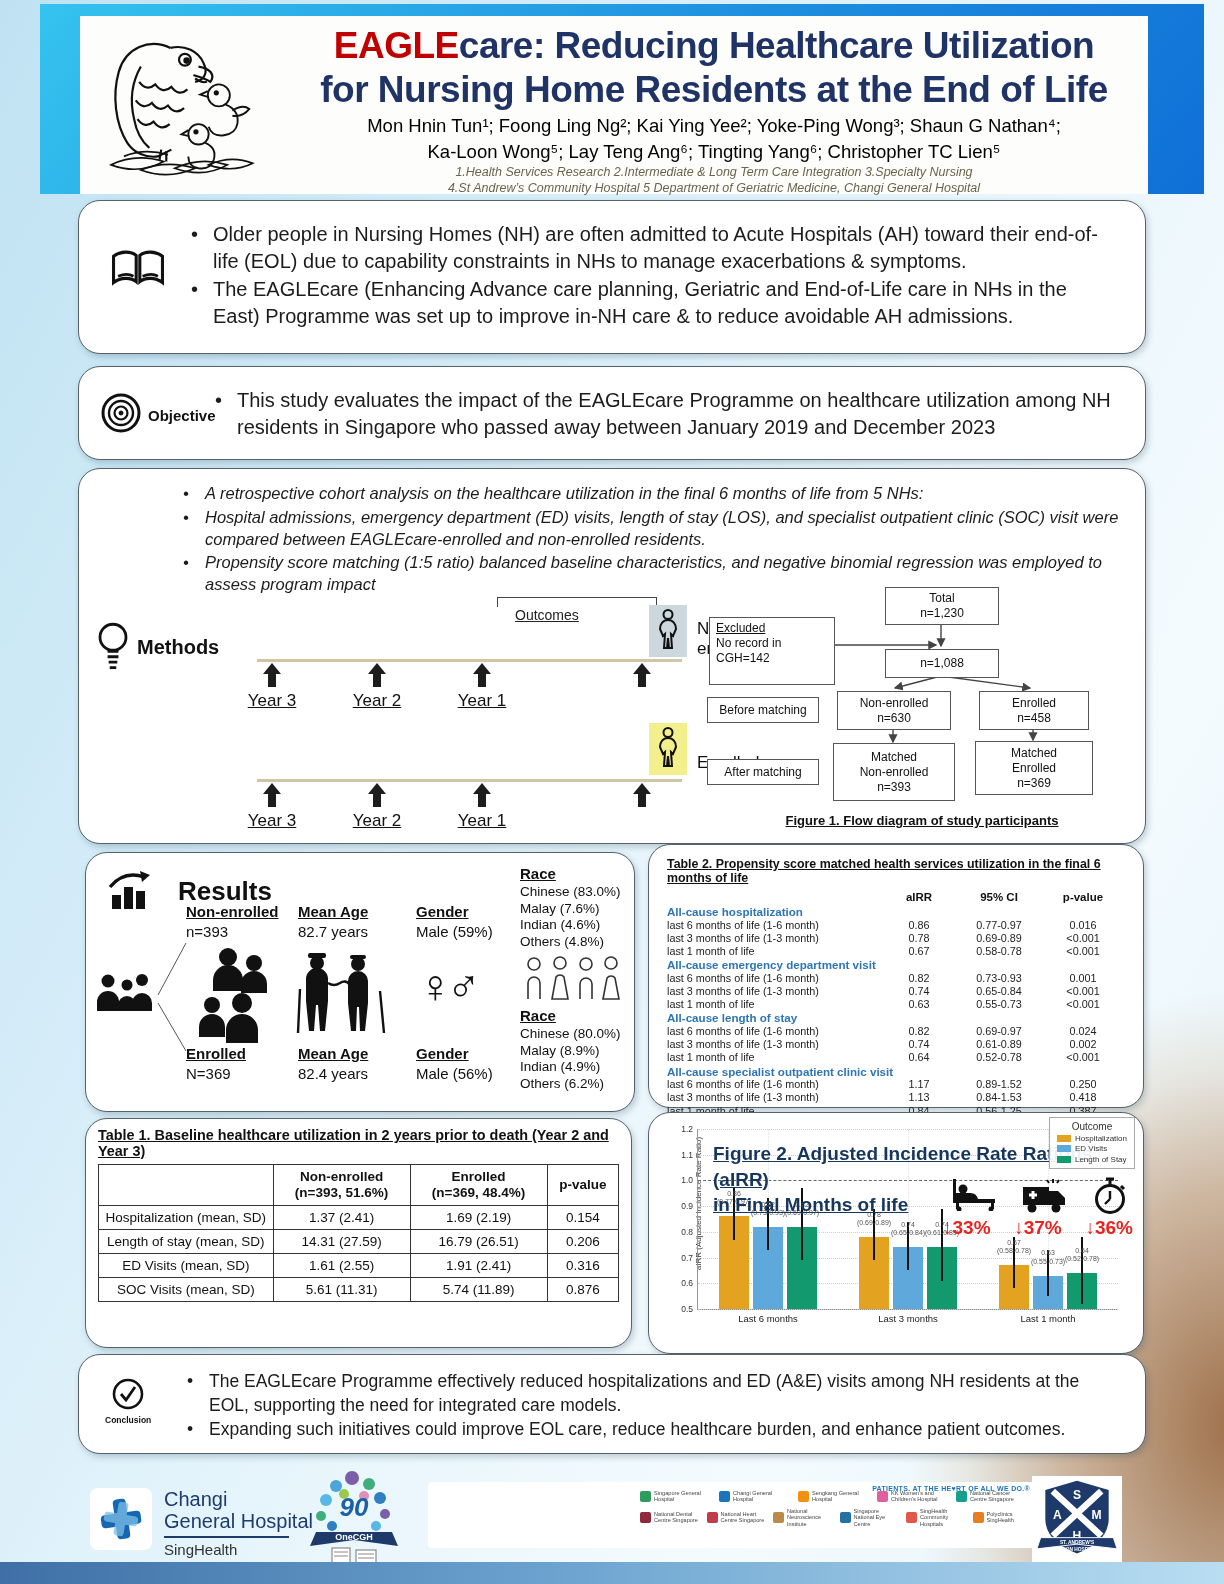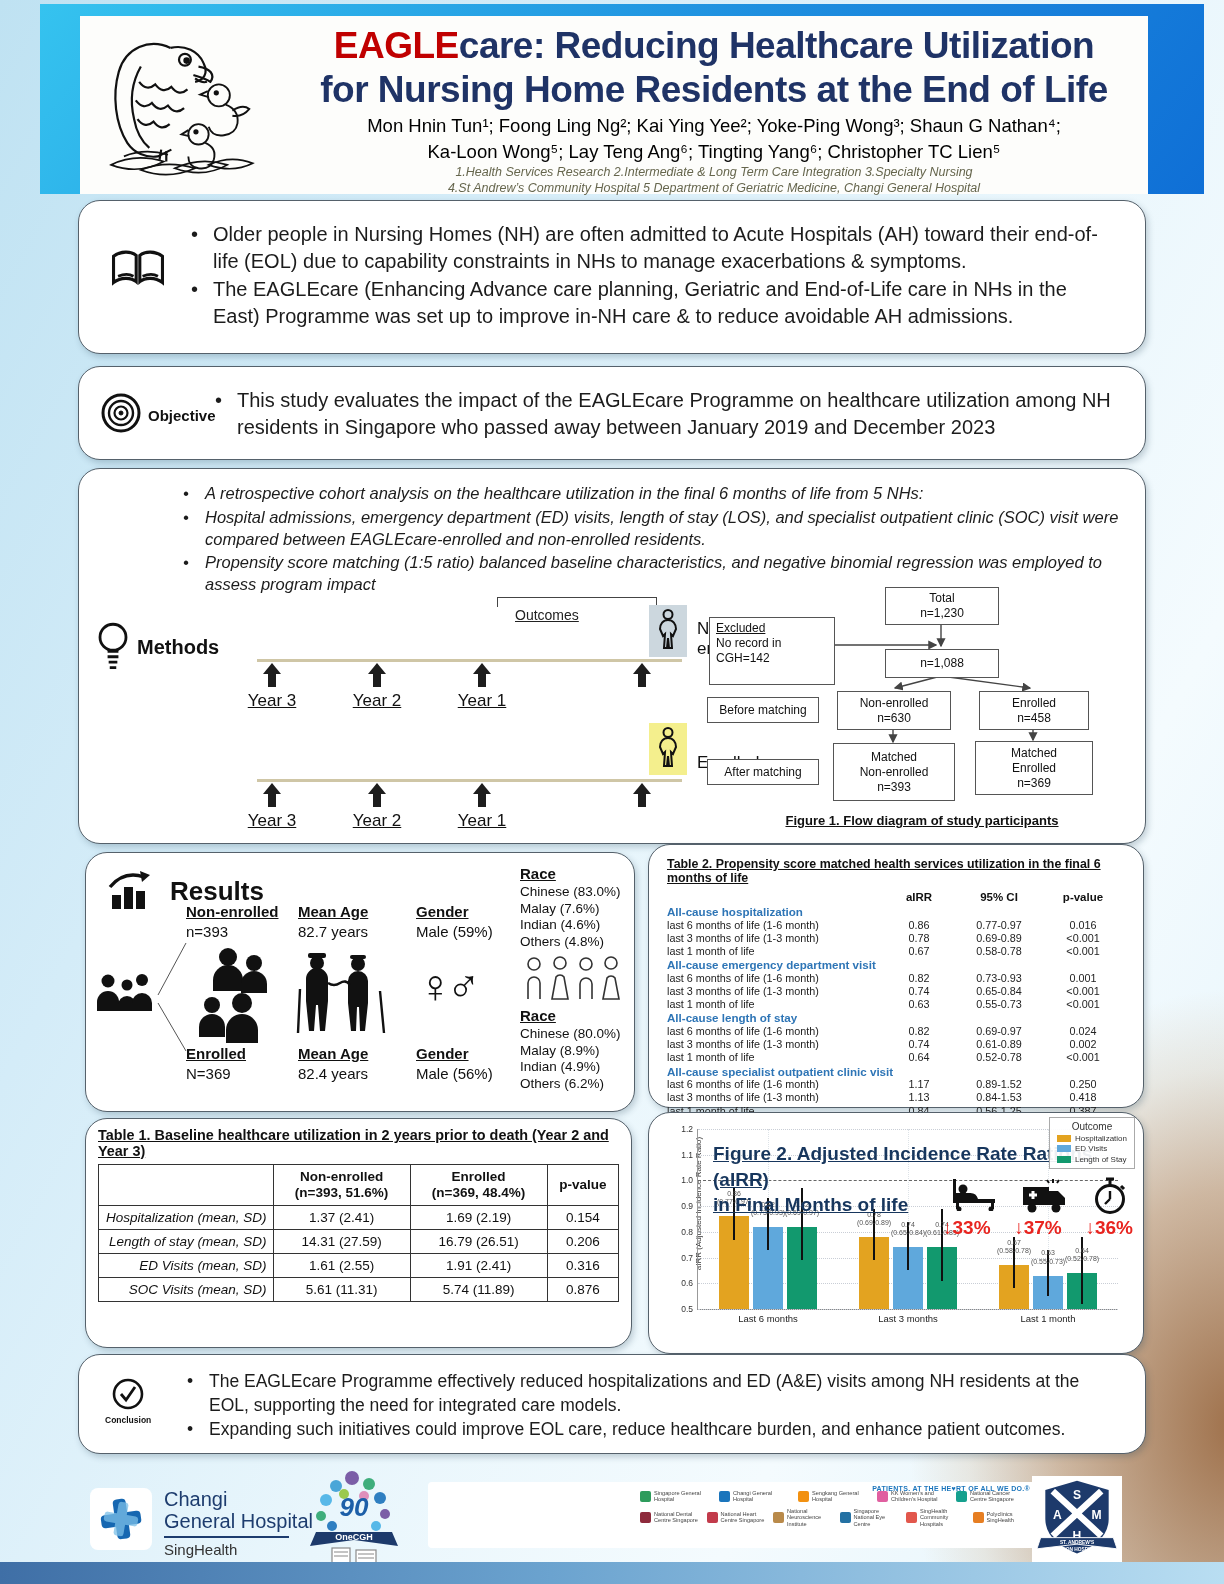--- a/index.html
+++ b/index.html
@@ -58,21 +58,21 @@
   #flow{position:absolute;left:628px;top:118px;width:430px;height:222px;font-size:12px;}
   .fbox{position:absolute;border:1.5px solid #555;background:#fff;display:flex;flex-direction:column;
     align-items:center;justify-content:center;line-height:1.25;z-index:1;text-align:center;}
   .fbox.left{align-items:flex-start;text-align:left;padding:3px 6px;justify-content:flex-start;}
   #flow svg{position:absolute;left:0;top:0;z-index:0;}
   #flow-caption{position:absolute;left:628px;top:344px;width:430px;text-align:center;
     font-weight:bold;font-size:13px;text-decoration:underline;}
   .u{text-decoration:underline;}
   
   #res-card{left:85px;top:852px;width:548px;height:258px;}
-  #res-head{position:absolute;left:20px;top:16px;display:flex;align-items:center;gap:16px;}
+  #res-head{position:absolute;left:20px;top:16px;display:flex;align-items:center;gap:24px;}
   #res-head span{font-size:26px;font-weight:bold;}
   .res-h{font-weight:bold;text-decoration:underline;font-size:15px;}
   .res-v{font-size:15px;}
   .abs{position:absolute;}
   .race-list{font-size:13.5px;line-height:16.5px;}
   #gender-glyphs{font-size:46px;letter-spacing:-6px;line-height:1;}
   
   #t2-card{left:648px;top:844px;width:494px;height:262px;padding:0;}
   #t2-inner{padding:12px 16px 0 18px;}
   #t2-title{font-size:12.4px;font-weight:bold;text-decoration:underline;margin-bottom:4px;}
@@ -81,21 +81,21 @@
   .t2-cat{grid-column:1 / -1;color:#2e75b6;font-weight:bold;font-size:11.6px;line-height:13.6px;}
   .t2-lab{font-size:10.8px;line-height:13.2px;color:#222;}
   .t2-val{font-size:10.8px;line-height:13.2px;text-align:center;color:#222;}
   
   #t1-card{left:85px;top:1118px;width:545px;height:228px;}
   #t1-inner{padding:8px 12px;}
   #t1-title{font-size:14.4px;font-weight:bold;text-decoration:underline;margin-bottom:5px;}
   #t1-table{border-collapse:collapse;width:521px;}
   #t1-table th,#t1-table td{border:1.5px solid #333;font-size:13.5px;padding:4px 6px;text-align:center;}
   #t1-table th{font-weight:bold;line-height:1.2;}
-  #t1-table td.t1-label{text-align:right;font-style:italic;}
+  #t1-table td.t1-label{text-align:center;}
   #t1-table th:nth-child(1){width:173px;}
   #t1-table th:nth-child(2){width:135px;}
   #t1-table th:nth-child(3){width:135px;}
   #t1-table th:nth-child(4){width:62px;}
   
   #f2-card{left:648px;top:1112px;width:494px;height:240px;}
   #f2-plot{position:absolute;left:48px;top:16px;width:420px;height:180px;
     border-left:1.2px solid #999;border-bottom:1.4px solid #888;}
   .f2-grid{position:absolute;left:0;width:100%;height:0;border-top:1px dotted #c9ced6;}
   .f2-ref{position:absolute;left:0;width:100%;height:0;border-top:1.4px dashed #666;}

